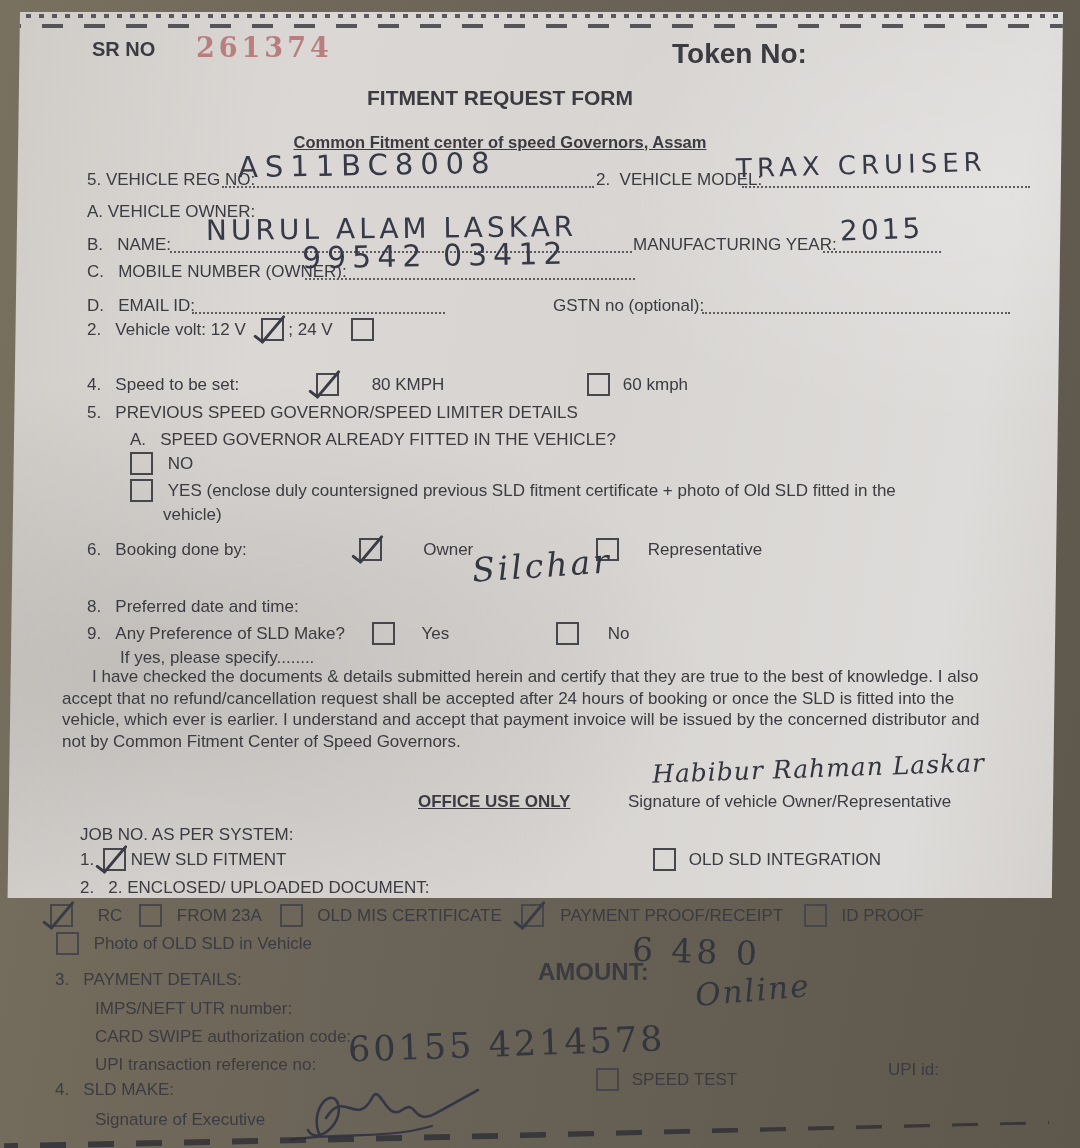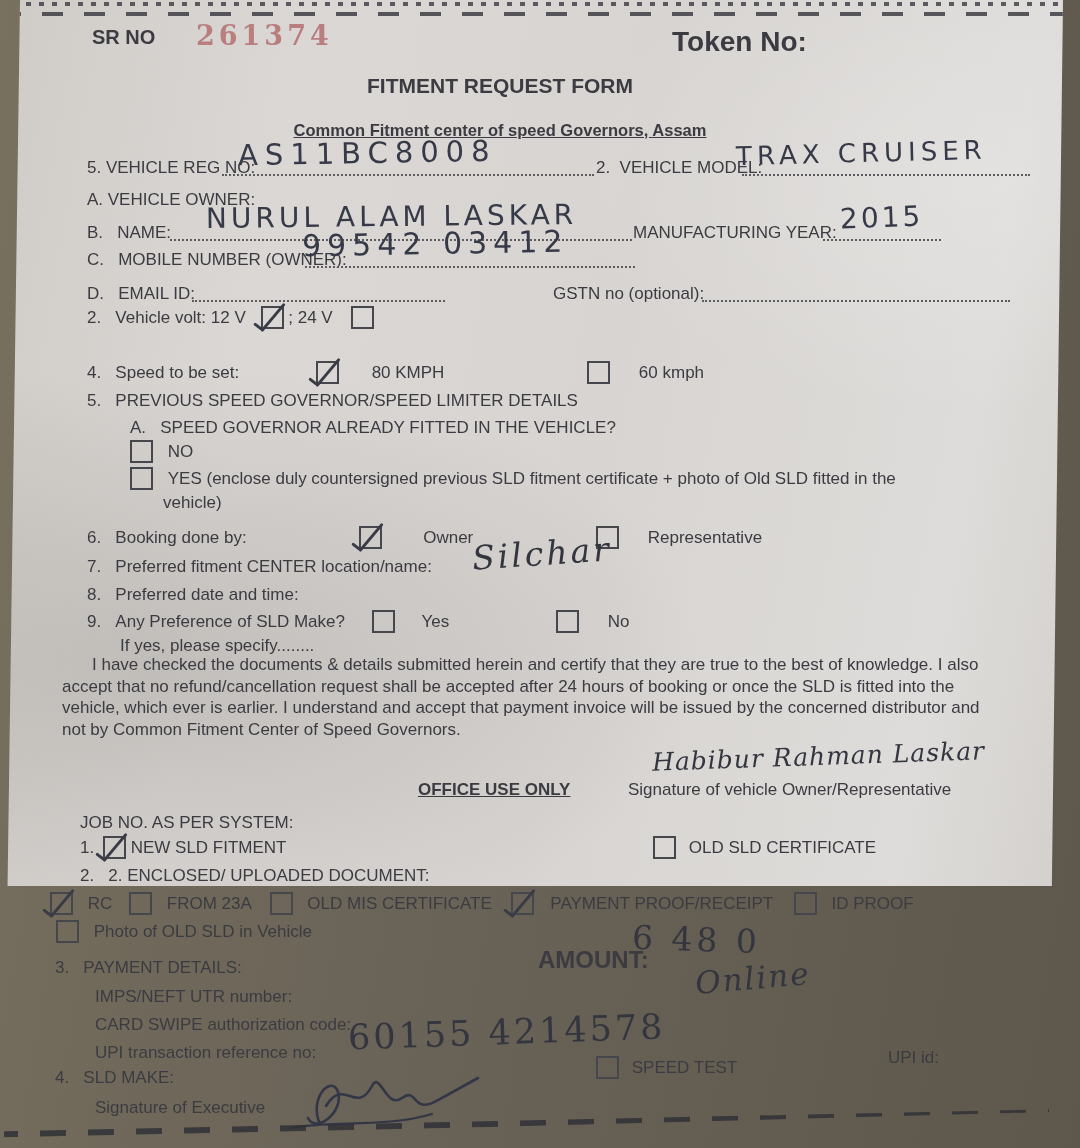--- a/index.html
+++ b/index.html
@@ -1,18 +1,18 @@
 <!DOCTYPE html>
 <html><head>
 <meta charset="utf-8">
 <style>
   html,body{margin:0;padding:0;width:1080px;height:1148px;overflow:hidden;
     background:linear-gradient(100deg,#78715f 0%,#6b6458 40%,#5e584c 100%);
     font-family:"Liberation Sans",sans-serif;}
-  .paper{position:absolute;left:0;top:0;width:1080px;height:886px;
+  .paper{position:absolute;left:0;top:12px;width:1080px;height:886px;
     clip-path:polygon(20px 0px,1063px 0px,1049px 1112px,4px 1140px);
     background:
       radial-gradient(ellipse 900px 500px at 15% 75%, rgba(120,115,110,0.25), transparent 60%),
       radial-gradient(ellipse 700px 400px at 90% 20%, rgba(255,255,255,0.18), transparent 60%),
       linear-gradient(100deg,#cfccc8 0%,#dad7d4 25%,#d7d4d1 55%,#dedcda 85%,#d2cfcb 100%);}
   .row{position:absolute;white-space:nowrap;color:#3b3b41;font-size:17px;}
   .b{font-weight:bold;}
   .u{text-decoration:underline;}
   .dots{display:inline-block;border-bottom:2px dotted #5b5b60;height:2px;vertical-align:baseline;}
   .hw{position:absolute;font-family:"DejaVu Sans",sans-serif;color:#363947;white-space:nowrap;}
@@ -77,21 +77,21 @@
     <span>2.&nbsp;&nbsp;&nbsp;Vehicle volt: 12 V</span>
     <span class="cb checked" style="margin-left:10px"></span>
     <span>; 24 V</span>
     <span class="cb" style="margin-left:14px"></span>
   </div>
   <div class="row" style="left:87px;top:363px">
     <span>4.&nbsp;&nbsp;&nbsp;Speed to be set:</span>
     <span class="cb checked" style="margin-left:72px"></span>
     <span style="margin-left:28px">80 KMPH</span>
     <span class="cb" style="margin-left:138px"></span>
-    <span style="margin-left:24px">60 kmph</span>
+    <span style="margin-left:8px">60 kmph</span>
   </div>
 
   <div class="row" style="left:87px;top:391px">5.&nbsp;&nbsp;&nbsp;PREVIOUS SPEED GOVERNOR/SPEED LIMITER DETAILS</div>
   <div class="row" style="left:130px;top:418px">A.&nbsp;&nbsp;&nbsp;SPEED GOVERNOR ALREADY FITTED IN THE VEHICLE?</div>
   <div class="row" style="left:130px;top:442px">
     <span class="cb"></span>
     <span style="margin-left:10px">NO</span>
   </div>
   <div class="row" style="left:130px;top:469px">
     <span class="cb"></span>
@@ -99,21 +99,20 @@
   </div>
   <div class="row" style="left:163px;top:493px">vehicle)</div>
 
   <div class="row" style="left:87px;top:528px">
     <span>6.&nbsp;&nbsp;&nbsp;Booking done by:</span>
     <span class="cb checked" style="margin-left:108px"></span>
     <span style="margin-left:36px">Owner</span>
     <span class="cb" style="margin-left:118px"></span>
     <span style="margin-left:24px">Representative</span>
   </div>
-  <div class="row" style="left:87px;top:557px">7.&nbsp;&nbsp;&nbsp;Preferred fitment CENTER location/name:</div>
   <div class="hwc" style="left:472px;top:534px;font-size:33px;letter-spacing:3px;transform:rotate(-4deg)">Silchar</div>
   <div class="row" style="left:87px;top:585px">8.&nbsp;&nbsp;&nbsp;Preferred date and time:</div>
   <div class="row" style="left:87px;top:612px">
     <span>9.&nbsp;&nbsp;&nbsp;Any Preference of SLD Make?</span>
     <span class="cb" style="margin-left:22px"></span>
     <span style="margin-left:22px">Yes</span>
     <span class="cb" style="margin-left:102px"></span>
     <span style="margin-left:24px">No</span>
   </div>
   <div class="row" style="left:120px;top:636px">If yes, please specify........</div>
@@ -125,27 +124,27 @@
   <div class="row" style="left:628px;top:780px">Signature of vehicle Owner/Representative</div>
 
   <div class="row" style="left:80px;top:813px">JOB NO. AS PER SYSTEM:</div>
   <div class="row" style="left:80px;top:838px">
     <span>1.</span>
     <span class="cb checked" style="margin-left:4px"></span>
     <span style="">NEW SLD FITMENT</span>
   </div>
   <div class="row" style="left:653px;top:838px">
     <span class="cb"></span>
-    <span style="margin-left:8px">OLD SLD CERTIFICATE</span>
+    <span style="margin-left:8px">OLD SLD INTEGRATION</span>
   </div>
   <div class="row" style="left:80px;top:866px">2.&nbsp;&nbsp;&nbsp;2. ENCLOSED/ UPLOADED DOCUMENT:</div>
 
   <div class="row" style="left:50px;top:894px">
     <span class="cb checked"></span>
-    <span style="margin-left:10px">RC</span>
+    <span style="margin-left:20px">RC</span>
     <span class="cb" style="margin-left:12px"></span>
     <span style="margin-left:10px">FROM 23A</span>
     <span class="cb" style="margin-left:14px"></span>
     <span style="margin-left:10px">OLD MIS CERTIFICATE</span>
     <span class="cb checked" style="margin-left:14px"></span>
     <span style="margin-left:12px">PAYMENT PROOF/RECEIPT</span>
     <span class="cb" style="margin-left:16px"></span>
     <span style="margin-left:10px">ID PROOF</span>
   </div>
   <div class="row" style="left:56px;top:922px">

